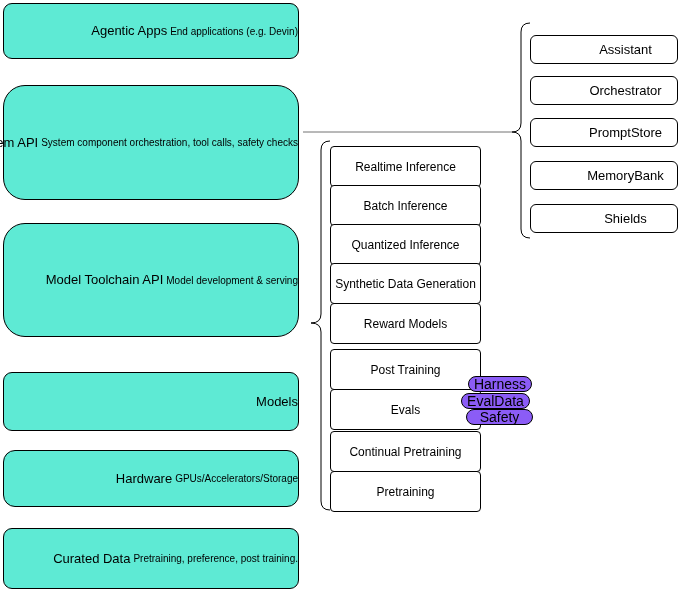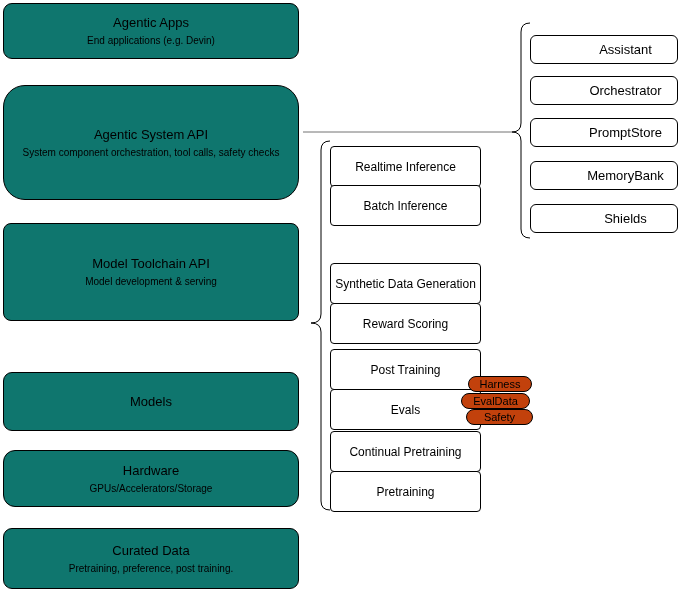--- a/index.html
+++ b/index.html
@@ -21,25 +21,25 @@
     left: 0; top: 0;
     width: 682px; height: 591px;
     pointer-events: none;
   }
   .bigbox {
     position: absolute;
     left: 3px;
     width: 296px;
     box-sizing: border-box;
     border: 1px solid #000000;
-    background: #0f766e;
+    background: #5eead4;
     display: flex;
-    flex-direction: column;
+    flex-direction: row;
     align-items: center;
-    justify-content: center;
+    justify-content: flex-end;
     gap: 3px;
     text-align: center;
   }
   .bigbox .title {
     font-size: 13px;
     line-height: 16px;
     white-space: nowrap;
   }
   .bigbox .sub {
     font-size: 10px;
@@ -76,25 +76,25 @@
     font-size: 13px;
     white-space: nowrap;
     padding-left: 43px;
   }
   .pill {
     position: absolute;
     height: 16px;
     box-sizing: border-box;
     border: 1px solid #000000;
     border-radius: 8px;
-    background: #c2410c;
+    background: #8b5cf6;
     display: flex;
     align-items: center;
     justify-content: center;
-    font-size: 11px;
+    font-size: 14px;
     white-space: nowrap;
     z-index: 3;
   }
 </style>
 </head>
 <body>
 
 <div class="canvas">
 
   <svg class="wires" viewBox="0 0 682 591">
@@ -106,43 +106,44 @@
   <div class="bigbox" style="top:3px;height:56px;border-radius:9px">
     <div class="title">Agentic Apps</div>
     <div class="sub">End applications (e.g. Devin)</div>
   </div>
 
   <div class="bigbox" style="top:85px;height:115px;border-radius:22px">
     <div class="title">Agentic System API</div>
     <div class="sub">System component orchestration, tool calls, safety checks</div>
   </div>
 
-  <div class="bigbox" style="top:223px;height:98px;border-radius:8px">
+  <div class="bigbox" style="top:223px;height:114px;border-radius:22px">
     <div class="title">Model Toolchain API</div>
     <div class="sub">Model development &amp; serving</div>
   </div>
 
   <div class="bigbox" style="top:372px;height:59px;border-radius:9px">
     <div class="title">Models</div>
   </div>
 
   <div class="bigbox" style="top:450px;height:57px;border-radius:12px">
     <div class="title">Hardware</div>
     <div class="sub">GPUs/Accelerators/Storage</div>
   </div>
 
   <div class="bigbox" style="top:528px;height:61px;border-radius:9px">
     <div class="title">Curated Data</div>
     <div class="sub">Pretraining, preference, post training.</div>
   </div>
 
   <div class="midbox" style="top:146px">Realtime Inference</div>
   <div class="midbox" style="top:185px">Batch Inference</div>
+  <div class="midbox" style="top:224px">Quantized Inference</div>
   <div class="midbox" style="top:263px">Synthetic Data Generation</div>
-  <div class="midbox" style="top:303px">Reward Scoring</div>
+  <div class="midbox" style="top:303px">Reward Models</div>
   <div class="midbox" style="top:349px">Post Training</div>
   <div class="midbox" style="top:389px">Evals</div>
   <div class="midbox" style="top:431px">Continual Pretraining</div>
   <div class="midbox" style="top:471px">Pretraining</div>
 
   <div class="pill" style="left:468px;top:376px;width:64px">Harness</div>
   <div class="pill" style="left:461px;top:393px;width:69px">EvalData</div>
   <div class="pill" style="left:466px;top:409px;width:67px">Safety</div>
 
   <div class="rightbox" style="top:35px">Assistant</div>

